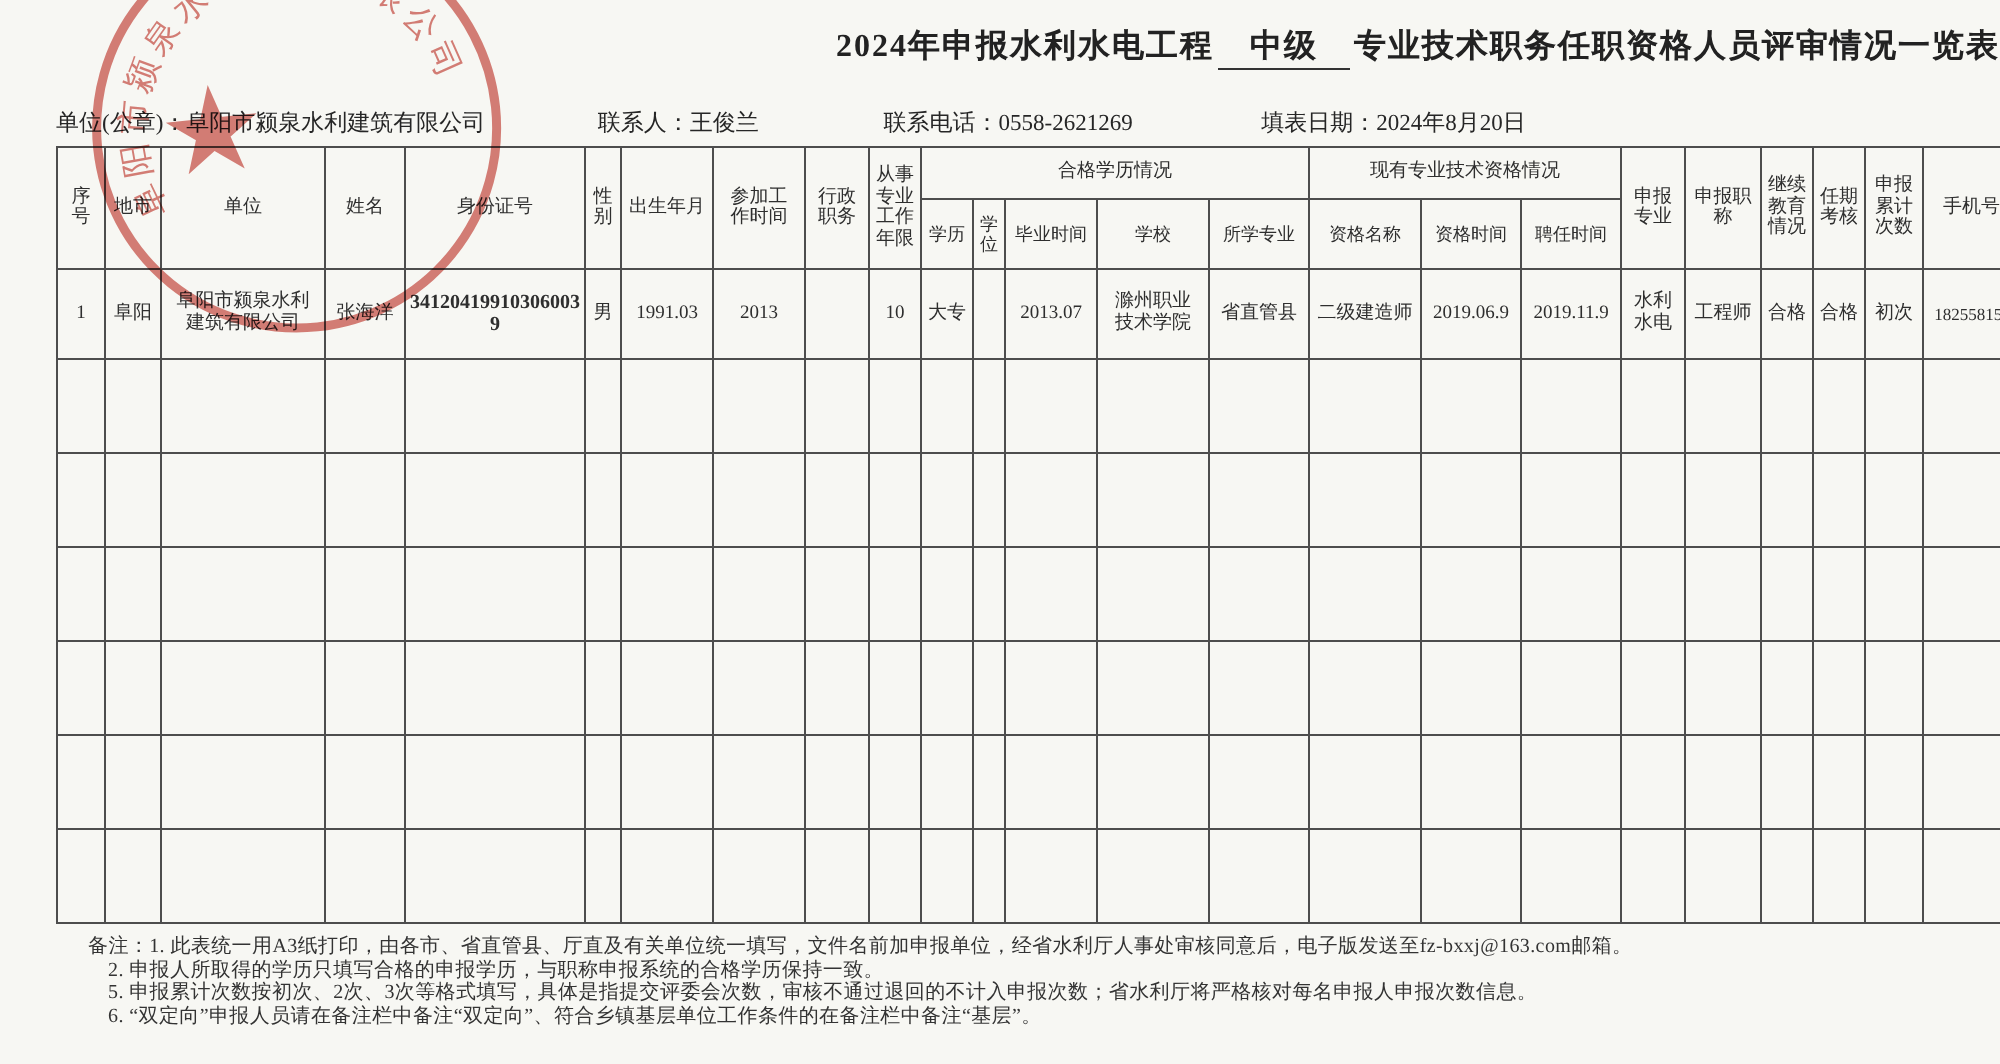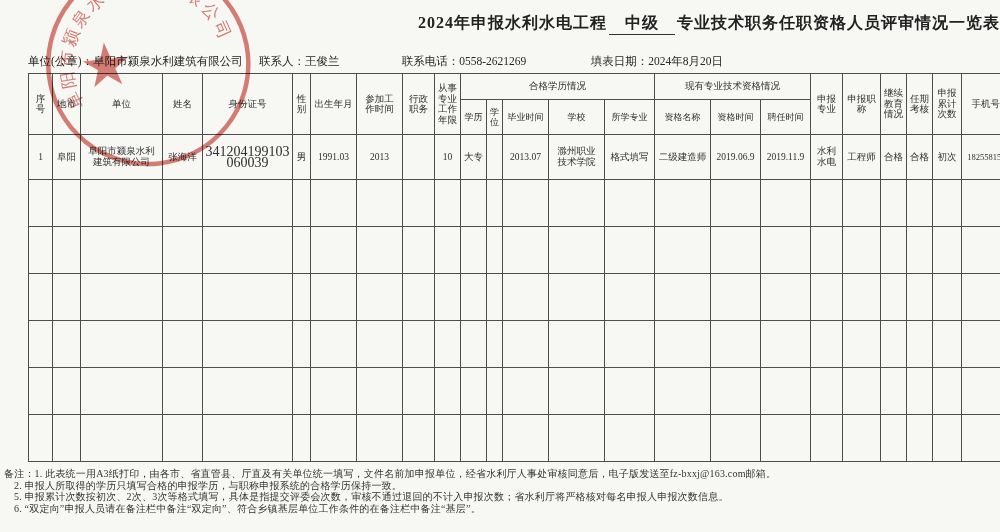--- a/index.html
+++ b/index.html
@@ -15,53 +15,53 @@
   }
   .title .grade{
     display:inline-block;border-bottom:1.6px solid #333;
     padding:0 16px;margin:0 2px;font-weight:bold;
   }
   
   .info-bar{
     margin:7px 0 4px 28px;font-size:11.5px;color:#262626;white-space:nowrap;
   }
   .info-item{display:inline-block;}
-  .w1{min-width:228px;} .w2{min-width:140px;} .w3{min-width:186px;margin-top:12px;}
+  .w1{min-width:228px;} .w2{min-width:140px;margin-left:40px;} .w3{min-width:186px;margin-top:12px;}
   
   table{
     border-collapse:collapse;table-layout:fixed;
     width:957px;margin:2px 0 0 28px;
     border:1.8px solid #3c3c3c;
     background:transparent;
   }
   th,td{
     border:1px solid #4d4d4d;padding:0 1px;
     text-align:center;vertical-align:middle;
     white-space:pre-line;word-wrap:break-word;overflow:hidden;
     font-weight:normal;color:#2e2e2e;
   }
   thead th{font-size:9px;line-height:10.5px;}
   thead .grp{height:25px;font-size:9.5px;}
   thead .sub{height:34px;}
   tbody td{font-size:9.5px;line-height:11px;height:44px;}
-  td.idnum{font-size:14px;letter-spacing:0;}
+  td.idnum{font-size:10px;letter-spacing:0;font-weight:bold;}
   td.phone{font-size:8.5px;}
   tr.emptyrow td{height:46px;}
   
   .stamp{
     position:absolute;left:18px;top:-58px;z-index:6;
     transform:rotate(-6deg);
     opacity:0.62;mix-blend-mode:multiply;pointer-events:none;
   }
   
   .notes{
     margin:6px 0 0 4px;font-size:10px;line-height:11.6px;color:#333;
     letter-spacing:0.2px;
   }
-  .notes .note-line{white-space:nowrap;}
+  .notes .note-line{white-space:nowrap;margin-left:40px;}
   .notes .note-line:not(:first-child){padding-left:10px;}
 </style>
 </head>
 <body>
 
 <div class="page">
 
   <svg class="stamp" width="260" height="238" viewBox="0 0 260 238">
     <circle cx="130" cy="122" r="100" fill="none" stroke="#c23227" stroke-width="4.5"></circle>
     <defs>
@@ -171,21 +171,21 @@
         <td>男</td>
         <td>1991.03</td>
         <td>2013</td>
         <td></td>
         <td>10</td>
         <td>大专</td>
         <td></td>
         <td>2013.07</td>
         <td>滁州职业
 技术学院</td>
-        <td>格式填写</td>
+        <td>省直管县</td>
         <td>二级建造师</td>
         <td>2019.06.9</td>
         <td>2019.11.9</td>
         <td>水利
 水电</td>
         <td>工程师</td>
         <td>合格</td>
         <td>合格</td>
         <td>初次</td>
         <td class="phone">18255815337</td>

